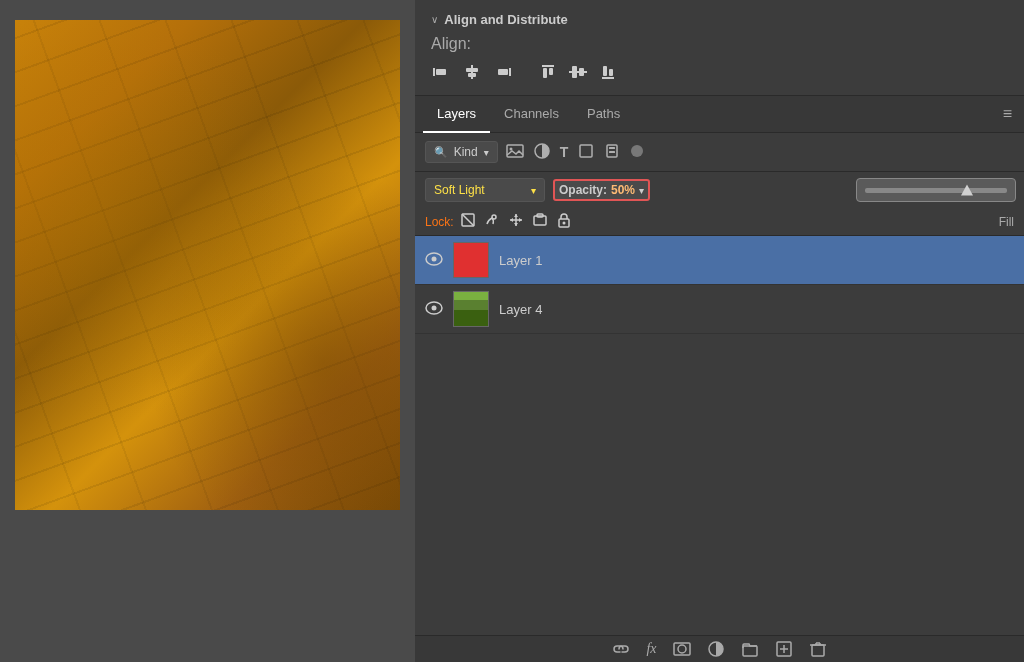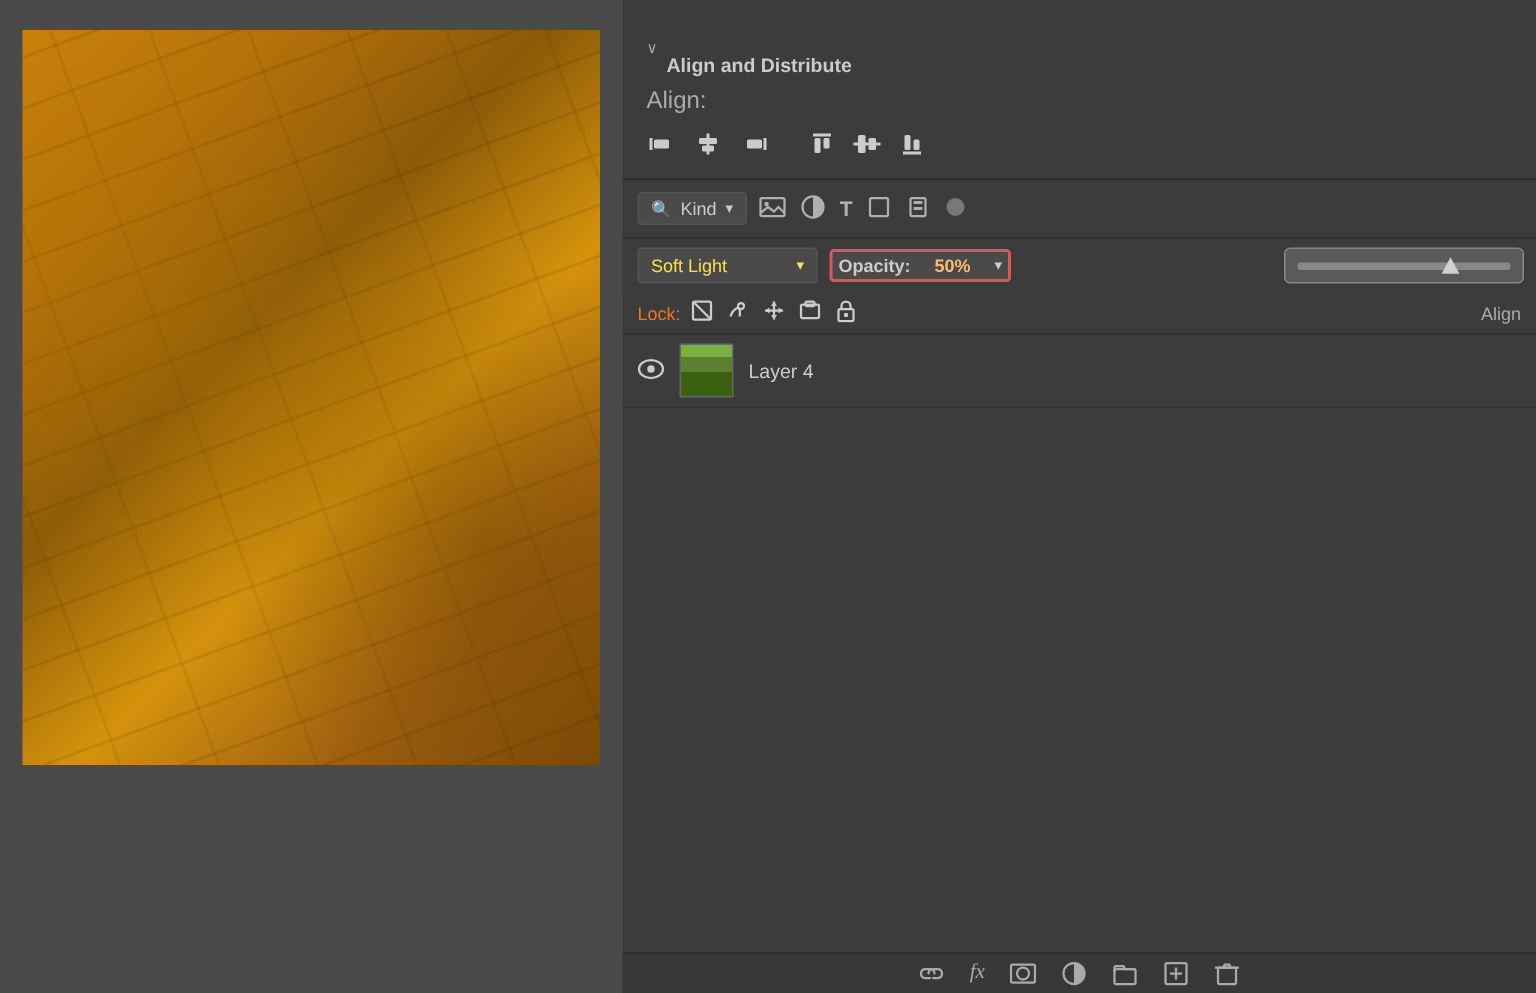--- a/index.html
+++ b/index.html
@@ -82,21 +82,20 @@
       display: flex;
       align-items: center;
       gap: 6px;
       margin-bottom: 8px;
     }
 
     .align-title {
       color: #cccccc;
       font-size: 13px;
       font-weight: 600;
-      margin-top: 24px;
     }
 
     .chevron-icon {
       color: #aaaaaa;
       font-size: 10px;
     }
 
     .align-label {
       color: #aaaaaa;
       font-size: 16px;
@@ -214,21 +213,21 @@
       gap: 6px;
       cursor: pointer;
       color: #fde047;
       font-size: 12px;
       min-width: 120px;
     }
 
     .opacity-group {
       display: flex;
       align-items: center;
-      gap: 16px;
+      gap: 4px;
       border: 2px solid #e05555;
       border-radius: 3px;
       padding: 2px 4px;
       background: #4a4a4a;
     }
 
     .opacity-label {
       color: #cccccc;
       font-size: 12px;
       font-weight: 600;
@@ -452,20 +451,26 @@
             <rect x="4" y="13" width="12" height="2" fill="#ccc"></rect>
             <rect x="5" y="2" width="4" height="10" fill="#ccc" rx="1"></rect>
             <rect x="11" y="5" width="4" height="7" fill="#ccc" rx="1"></rect>
           </svg>
       </div>
     </div>
   </div>
 
   <div class="layers-panel">
 
+    <div class="tabs-row">
+      <div class="tab active">Layers</div>
+      <div class="tab">Channels</div>
+      <div class="tab">Paths</div>
+      <span class="tab-menu-icon">≡</span>
+    </div>
 
     <div class="filter-row">
       <div class="kind-dropdown">
         <span style="font-size:11px;">🔍</span>
         <span>Kind</span>
         <span style="font-size:10px;">▾</span>
       </div>
       <div class="filter-icons">
 
         <span class="filter-icon">
@@ -564,26 +569,40 @@
 
         <span>
           <svg width="16" height="16" viewBox="0 0 16 16">
               <rect x="3" y="7" width="10" height="8" rx="1" fill="none" stroke="#ccc" stroke-width="1.5"></rect>
               <path d="M5,7 V5 A3,3 0 0,1 11,5 V7" fill="none" stroke="#ccc" stroke-width="1.5"></path>
               <circle cx="8" cy="11" r="1.5" fill="#ccc"></circle>
             </svg>
         </span>
       </div>
       <div class="fill-group">
-        <span class="fill-label">Align</span>
+        <span class="fill-label">Fill</span>
       </div>
     </div>
 
     <div class="layers-list">
 
+      <div class="layer-item selected">
+        <span class="eye-icon">
+          <svg width="18" height="14" viewBox="0 0 18 14">
+              <ellipse cx="9" cy="7" rx="8" ry="6" fill="none" stroke="#ccc" stroke-width="1.5"></ellipse>
+              <circle cx="9" cy="7" r="2.5" fill="#ccc"></circle>
+            </svg>
+        </span>
+        <div class="layer-thumbnail layer1-thumb">
+          <svg width="36" height="36" viewBox="0 0 36 36">
+              <rect width="36" height="36" fill="#e03030"></rect>
+            </svg>
+        </div>
+        <span class="layer-name">Layer 1</span>
+      </div>
 
       <div class="layer-item">
         <span class="eye-icon">
           <svg width="18" height="14" viewBox="0 0 18 14">
               <ellipse cx="9" cy="7" rx="8" ry="6" fill="none" stroke="#ccc" stroke-width="1.5"></ellipse>
               <circle cx="9" cy="7" r="2.5" fill="#ccc"></circle>
             </svg>
         </span>
         <div class="layer-thumbnail layer0-thumb">
           <svg width="36" height="36" viewBox="0 0 36 36">

